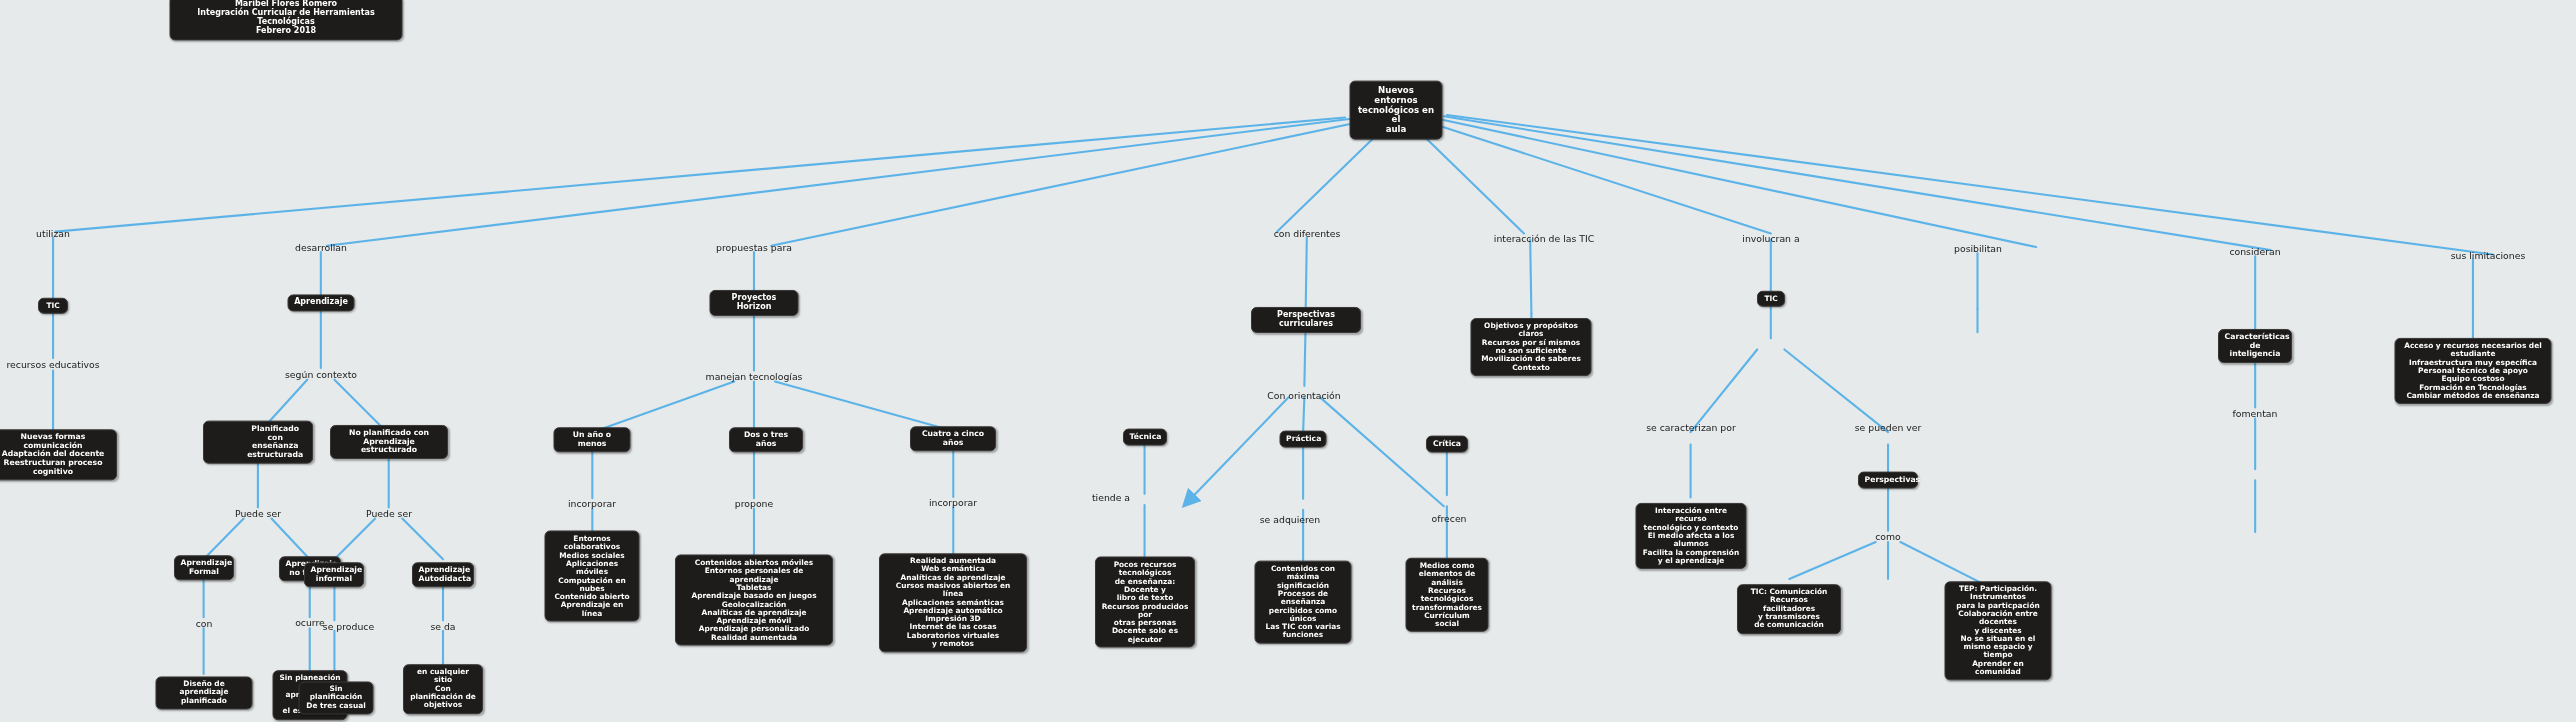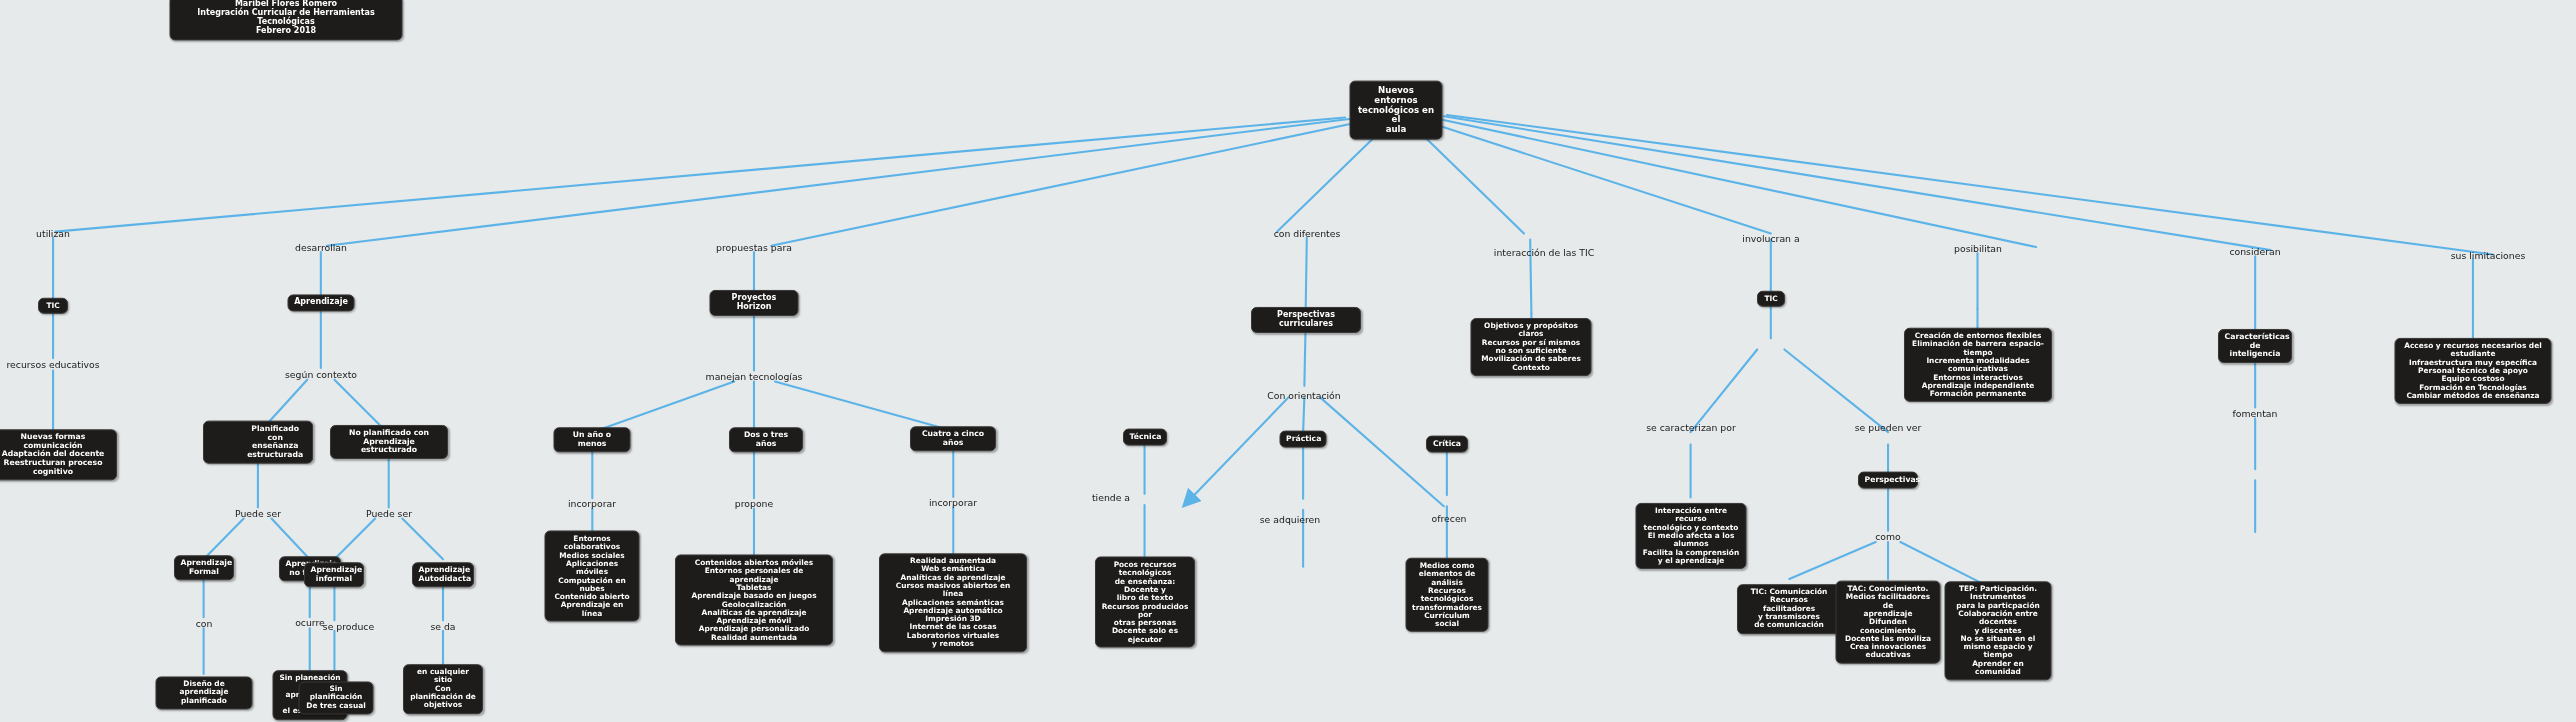--- a/index.html
+++ b/index.html
@@ -155,21 +155,21 @@
 Febrero 2018</div>
 
   <div class="node root" style="left:1396px; top:110px; width:93px;">Nuevos entornos
 tecnológicos en el
 aula</div>
 
   <div class="link-label" style="left:53px; top:233px;">utilizan</div>
   <div class="link-label" style="left:321px; top:247px;">desarrollan</div>
   <div class="link-label" style="left:754px; top:247px;">propuestas para</div>
   <div class="link-label" style="left:1307px; top:233px;">con diferentes</div>
-  <div class="link-label" style="left:1544px; top:252px;">interacción de las TIC</div>
+  <div class="link-label" style="left:1544px; top:238px;">interacción de las TIC</div>
   <div class="link-label" style="left:1771px; top:238px;">involucran a</div>
   <div class="link-label" style="left:1978px; top:248px;">posibilitan</div>
   <div class="link-label" style="left:2255px; top:251px;">consideran</div>
   <div class="link-label" style="left:2488px; top:255px;">sus limitaciones</div>
 
   <div class="node small" style="left:53px; top:306px; width:30px;">TIC</div>
   <div class="link-label" style="left:53px; top:364px;">recursos educativos</div>
   <div class="node detail" style="left:53px; top:455px; width:128px;">Nuevas formas
 comunicación
 Adaptación del docente
@@ -249,20 +249,25 @@
   <div class="link-label" style="left:1111px; top:497px;">tiende a</div>
   <div class="link-label" style="left:1290px; top:519px;">se adquieren</div>
   <div class="link-label" style="left:1449px; top:518px;">ofrecen</div>
   <div class="node small" style="left:1145px; top:602px; width:100px;">Pocos recursos tecnológicos
 de enseñanza: Docente y
 libro de texto
 Recursos producidos por
 otras personas
 Docente solo es
 ejecutor</div>
+  <div class="node small" style="left:1303px; top:602px; width:97px;">Contenidos con máxima
+significación
+Procesos de enseñanza
+percibidos como únicos
+Las TIC con varias funciones</div>
   <div class="node small" style="left:1447px; top:595px; width:83px;">Medios como
 elementos de análisis
 Recursos tecnológicos
 transformadores
 Currículum social</div>
 
   <div class="node small" style="left:1531px; top:347px; width:121px;">Objetivos y propósitos claros
 Recursos por sí mismos
 no son suficiente
 Movilización de saberes
@@ -275,42 +280,29 @@
 tecnológico y contexto
 El medio afecta a los alumnos
 Facilita la comprensión
 y el aprendizaje</div>
   <div class="node detail" style="left:1888px; top:480px; width:60px;">Perspectivas</div>
   <div class="link-label" style="left:1888px; top:536px;">como</div>
   <div class="node small" style="left:1789px; top:609px; width:104px;">TIC: Comunicación
 Recursos facilitadores
 y transmisores
 de comunicación</div>
-  <div class="node small" style="left:1888px; top:622px; width:105px;">TAC: Conocimiento.
-Medios facilitadores de
-aprendizaje
-Difunden conocimiento
-Docente las moviliza
-Crea innovaciones
-educativas</div>
   <div class="node small" style="left:1998px; top:631px; width:107px;">TEP: Participación.
 Instrumentos
 para la particpación
 Colaboración entre docentes
 y discentes
 No se situan en el
 mismo espacio y tiempo
 Aprender en comunidad</div>
 
-  <div class="node small" style="left:1978px; top:365px; width:148px;">Creación de entornos flexibles
-Eliminación de barrera espacio-tiempo
-Incrementa modalidades comunicativas
-Entornos interactivos
-Aprendizaje independiente
-Formación permanente</div>
 
   <div class="node detail" style="left:2255px; top:346px; width:74px;">Características
 de inteligencia</div>
   <div class="link-label" style="left:2255px; top:413px;">fomentan</div>
 
   <div class="node small" style="left:2473px; top:371px; width:157px;">Acceso y recursos necesarios del estudiante
 Infraestructura muy específica
 Personal técnico de apoyo
 Equipo costoso
 Formación en Tecnologías

